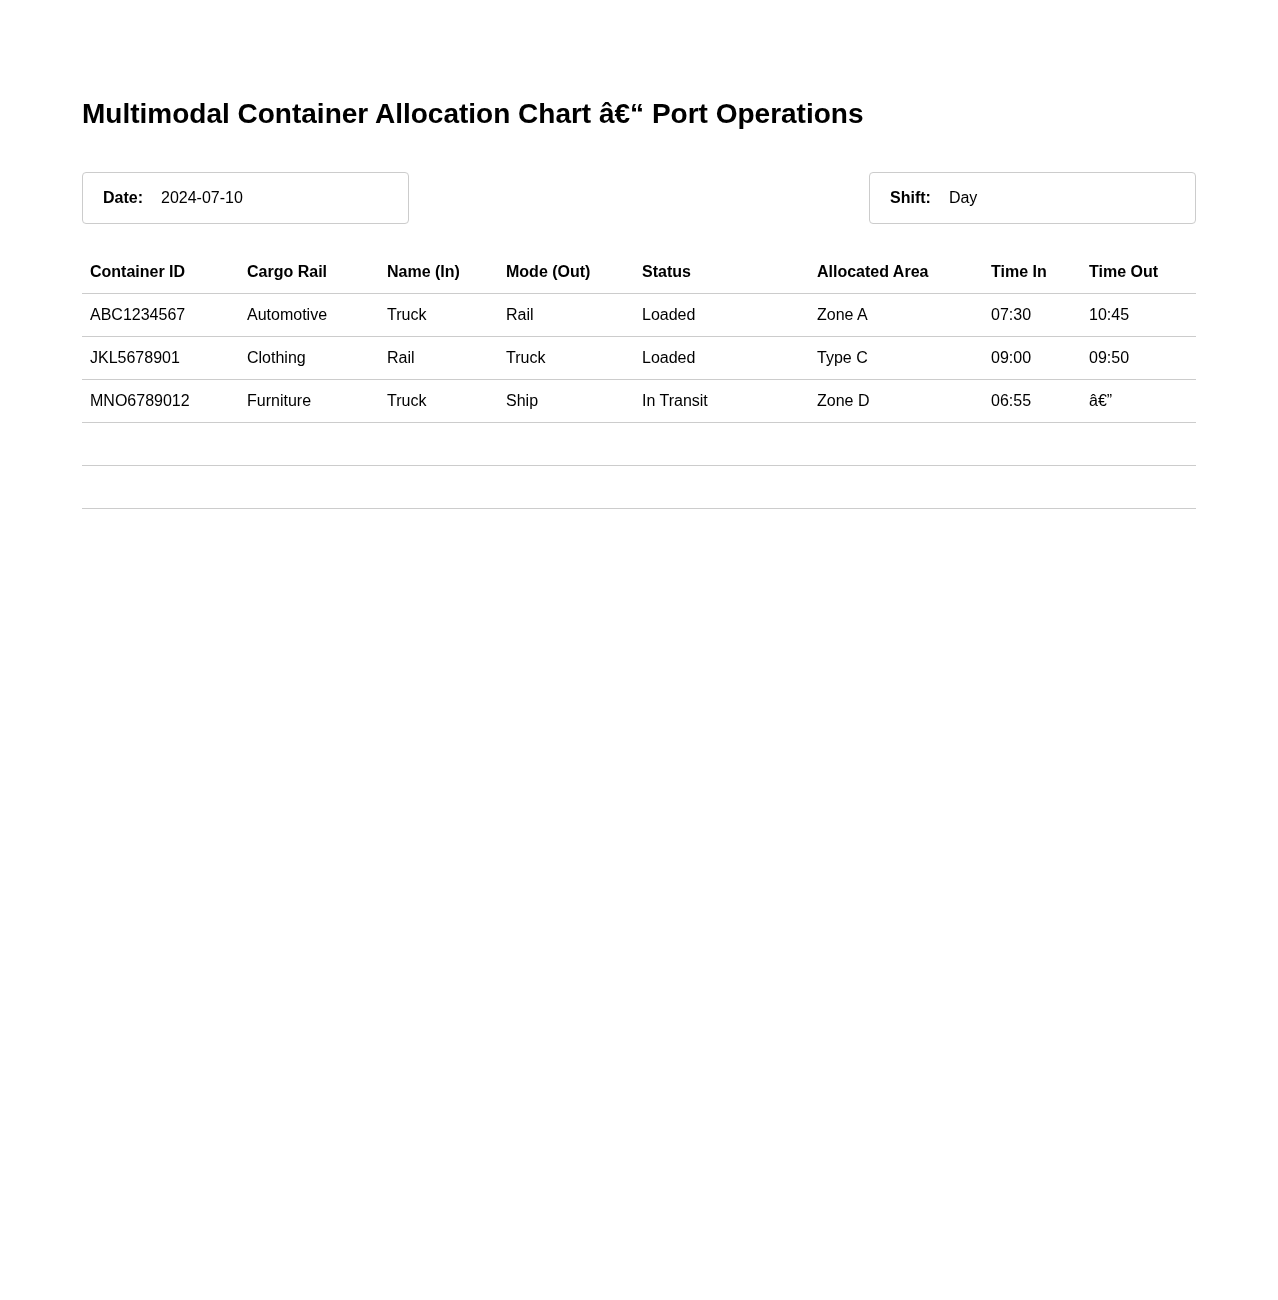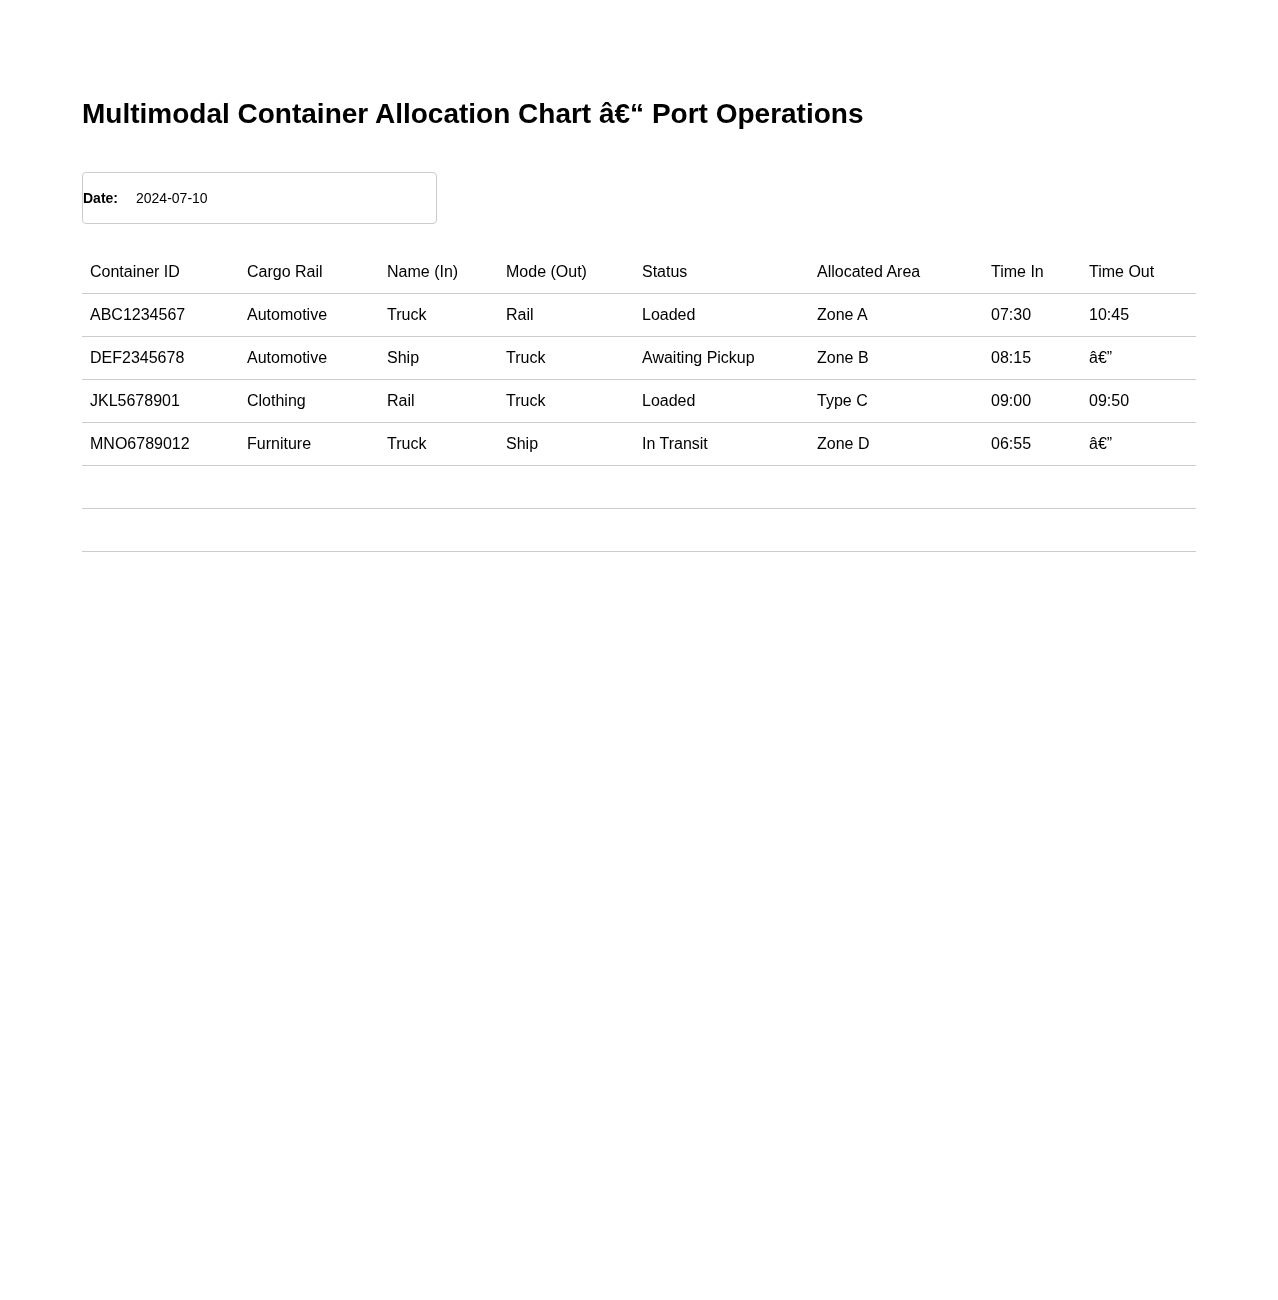--- a/index.html
+++ b/index.html
@@ -15,52 +15,56 @@
       position: absolute; top: 94px; left: 0;
       font-size: 28px; font-weight: bold; line-height: 40px;
       white-space: nowrap;
     }
     .meta {
       position: absolute; top: 172px; left: 0; width: 1114px;
       display: flex; justify-content: space-between;
     }
     .meta-box {
       box-sizing: border-box;
-      width: 355px; height: 52px;
+      width: 327px; height: 52px;
       border: 1px solid #cccccc; border-radius: 4px;
       display: flex; align-items: center;
-      padding-left: 0;
-      font-size: 14px;
+      padding-left: 20px;
+      font-size: 16px;
     }
     .meta-box .lbl { font-weight: bold; margin-right: 18px; }
     table {
       position: absolute; top: 251px; left: 0;
       width: 1114px; border-collapse: collapse;
       font-size: 16px;
     }
     th, td {
       text-align: left; padding: 0 0 0 8px;
       height: 42px; border-bottom: 1px solid #cccccc;
       white-space: nowrap; vertical-align: middle;
     }
-    th { font-weight: normal; height: 42px; margin-left: 45px; }
+    th { font-weight: bold; height: 42px; margin-left: 45px; }
     col.c1 { width: 157px; } col.c2 { width: 140px; } col.c3 { width: 119px; }
     col.c4 { width: 136px; } col.c5 { width: 175px; } col.c6 { width: 174px; }
     col.c7 { width: 98px; }  col.c8 { width: 115px; }
   </style>
 </head>
 <body>
 
 <div class="page">
   <h1>Multimodal Container Allocation Chart â€“ Port Operations</h1>
 
   <div class="meta">
     <div class="meta-box">
       <span class="lbl">Date:</span>
       <span>2024-07-10</span>
+    </div>
+    <div class="meta-box">
+      <span class="lbl">Shift:</span>
+      <span>Day</span>
     </div>
   </div>
 
   <table>
     <colgroup>
       <col class="c1">
         <col class="c2">
         <col class="c3">
         <col class="c4">
       <col class="c5">
@@ -83,30 +87,20 @@
     <tbody id="tbody">
         <tr>
           <td>ABC1234567</td>
           <td>Automotive</td>
           <td>Truck</td>
           <td>Rail</td>
           <td>Loaded</td>
           <td>Zone A</td>
           <td>07:30</td>
           <td>10:45</td>
-        </tr>
-        <tr>
-          <td>DEF2345678</td>
-          <td>Automotive</td>
-          <td>Ship</td>
-          <td>Truck</td>
-          <td>Awaiting Pickup</td>
-          <td>Zone B</td>
-          <td>08:15</td>
-          <td>â€”</td>
         </tr>
         <tr>
           <td>JKL5678901</td>
           <td>Clothing</td>
           <td>Rail</td>
           <td>Truck</td>
           <td>Loaded</td>
           <td>Type C</td>
           <td>09:00</td>
           <td>09:50</td>

